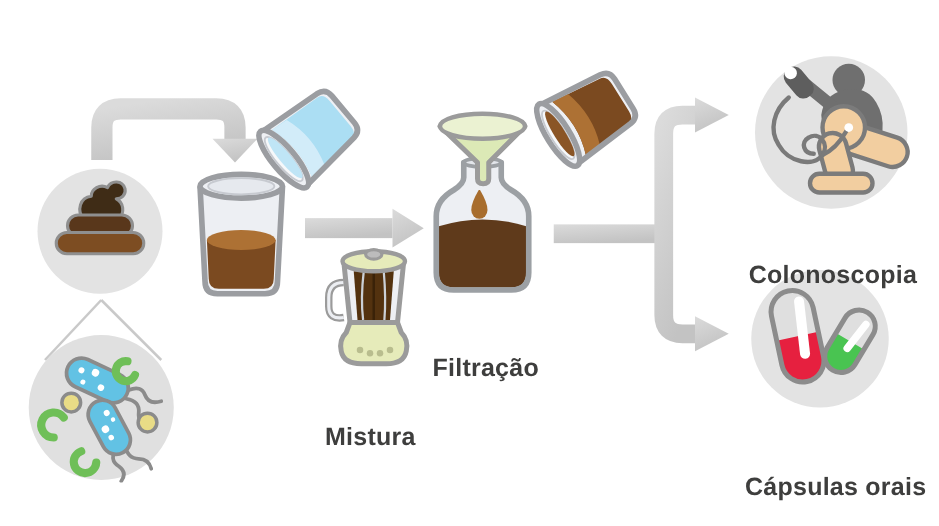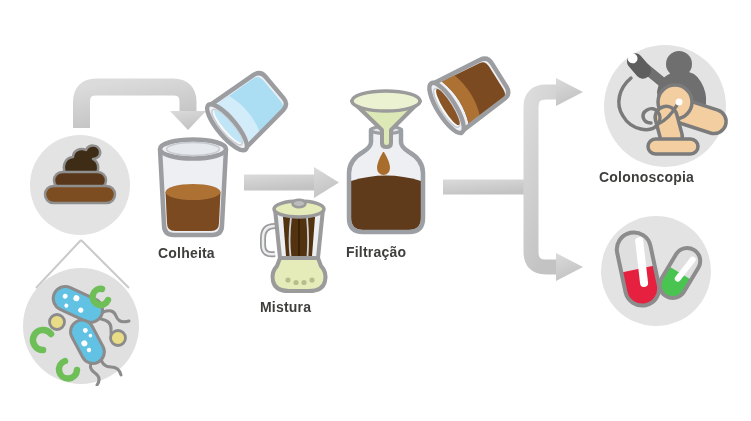--- a/index.html
+++ b/index.html
@@ -1,21 +1,21 @@
 <!DOCTYPE html>
 <html style="--label_text: #3e3e3d; --arrow: #cdcdcd; --circle_bg: #e3e3e3; --detail_circle_bg: #e0e0e0; --feces_brown: #7b4a20; --feces_surface: #ad7134; --water_blue: #abdef3; --bacteria_blue: #62c2e4; --bacteria_green: #6fbf58; --bacteria_yellow: #e9dc86; --blender_green: #e6ebba; --funnel_green: #dce9b6; --doctor_gray: #6f6f6f; --skin: #f2cea0; --capsule_red: #e6203f; --capsule_green: #49c451;"><head>
 <meta charset="utf-8">
 <style>
   html,body{margin:0;padding:0;background:#fff;}
   #canvas{position:relative;width:751px;height:421px;background:#fff;overflow:hidden;
           font-family:"Liberation Sans",sans-serif;}
   .layer{position:absolute;left:0;top:0;}
   .icon{position:absolute;}
-  .label{position:absolute;font-weight:700;font-size:14px;letter-spacing:.2px;
-         color:var(--label_text,#3e3e3d);white-space:nowrap;}
+  .label{position:absolute;font-weight:700;font-size:20px;letter-spacing:.2px;
+         color:var(--label_text,#3e3e3d);white-space:nowrap;margin-top:40px;}
 </style>
 </head>
 <body>
 
 <div id="canvas">
 
   <svg class="layer" width="751" height="421" viewBox="0 0 751 421">
     <defs>
       <linearGradient id="gA" x1="0" y1="0" x2="0.4" y2="1">
         <stop offset="0" stop-color="#dbdbdb"></stop>
@@ -187,18 +187,18 @@
       </g>
       <g transform="rotate(31 80 58)">
         <rect x="67" y="31" width="26" height="54" rx="13" fill="#dfdfdf"></rect>
         <path d="M67,58 L93,58 L93,72 Q93,85 80,85 Q67,85 67,72 Z" style="fill:var(--capsule_green,#49c451)"></path>
         <rect x="67" y="31" width="26" height="54" rx="13" fill="none" stroke="#8c8c8c" stroke-width="4"></rect>
         <path d="M84,40 L81,64" stroke="#fff" stroke-width="6" stroke-linecap="round"></path>
       </g>
     </g>
   </svg>
 
-  <div class="label" style="left:158px;top:245px">Colheita</div>
   <div class="label" style="left:260px;top:299px">Mistura</div>
   <div class="label" style="left:346px;top:244px">Filtração</div>
   <div class="label" style="left:599px;top:169px">Colonoscopia</div>
+  <div class="label" style="left:596px;top:339px">Cápsulas orais</div>
 
 </div>
 
 </body></html>

